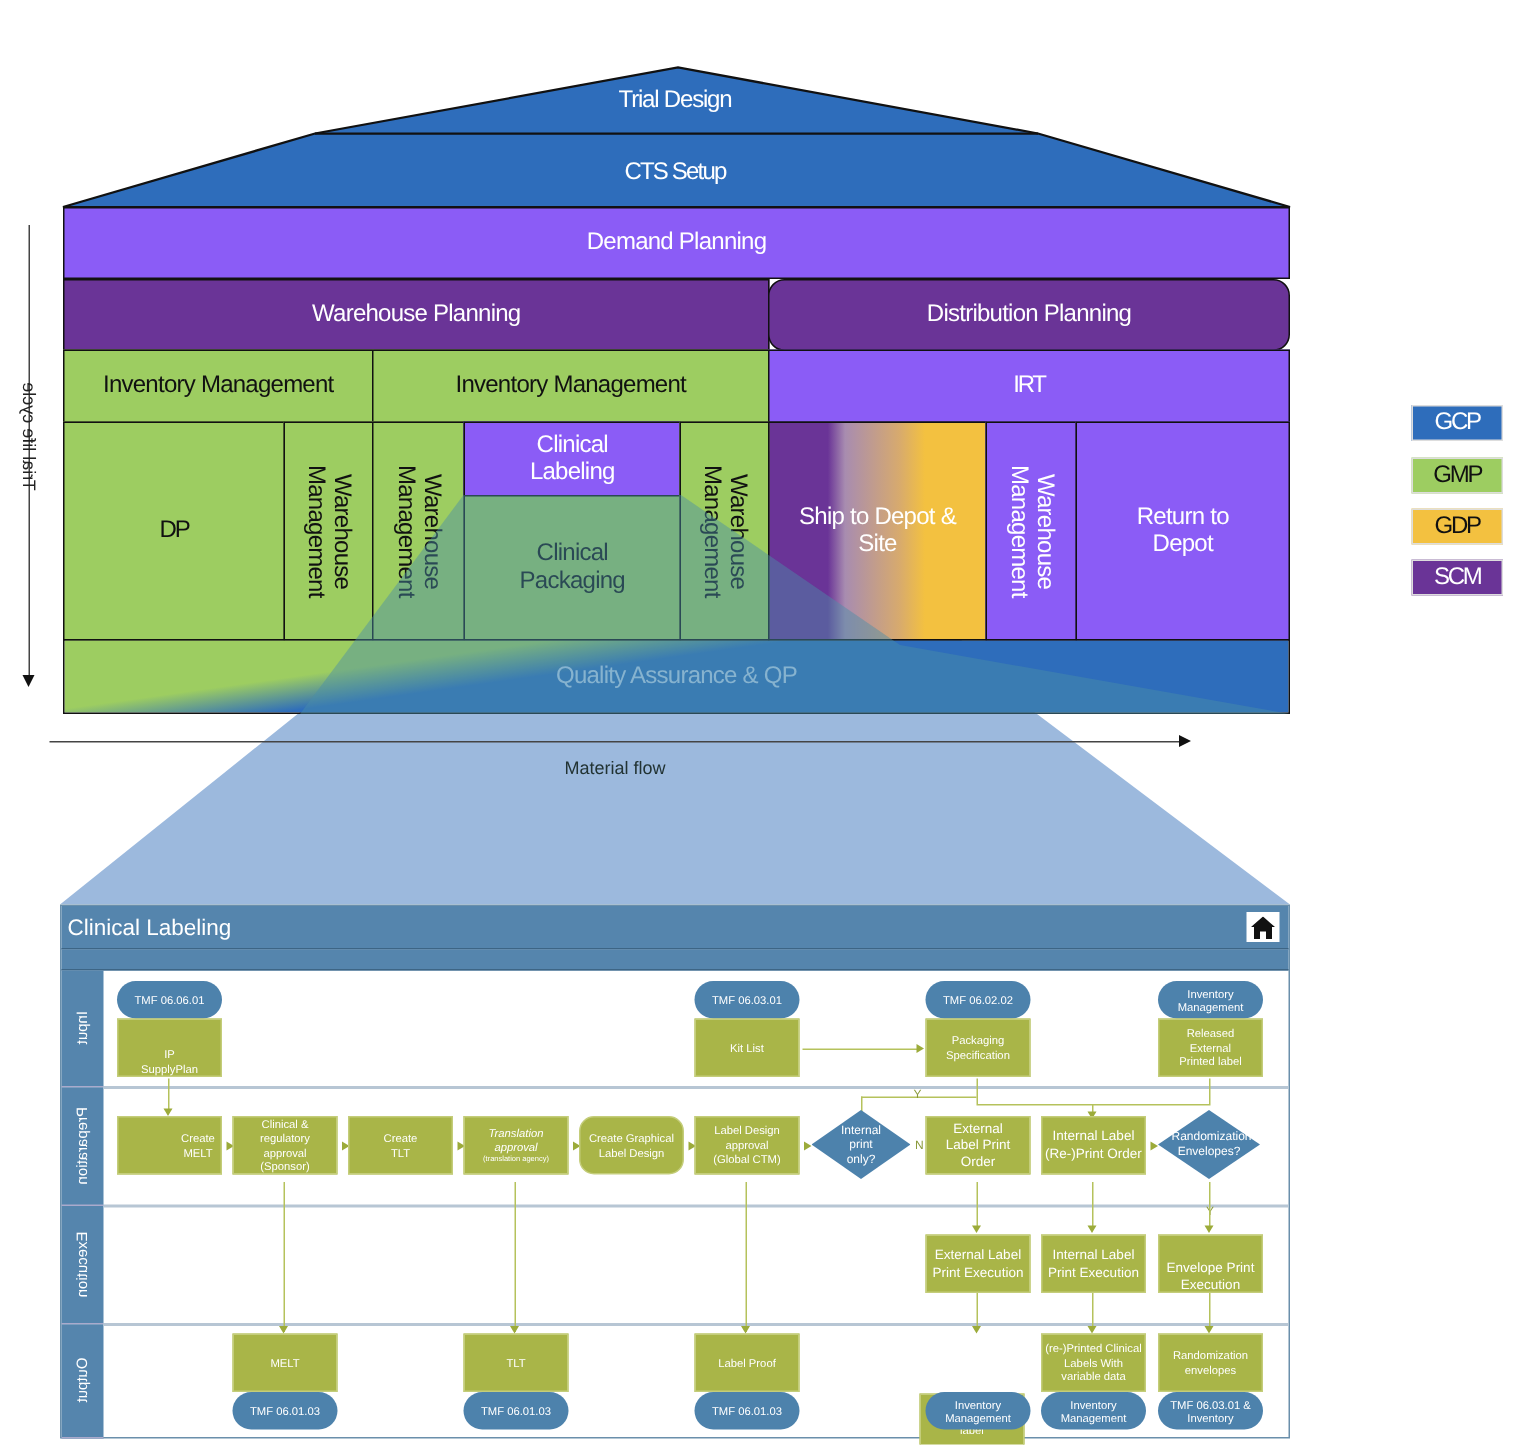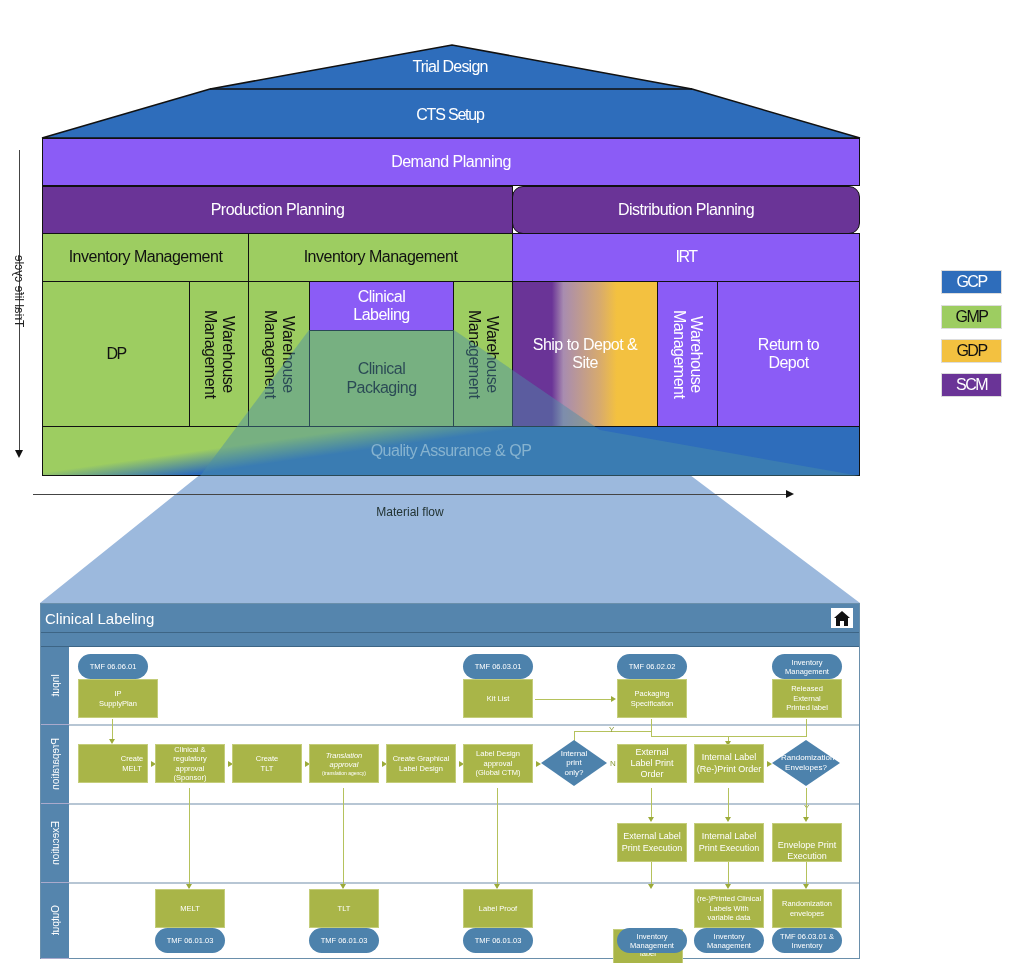--- a/index.html
+++ b/index.html
@@ -45,21 +45,21 @@
   <line x1="210" y1="89" x2="692" y2="89" stroke="#111" stroke-width="1.5"></line>
 </svg>
 <div class="abs" style="left:350px;top:58px;width:200px;text-align:center;color:#fff;font-size:16px;letter-spacing:-0.8px;">Trial Design</div>
 <div class="abs" style="left:350px;top:106px;width:200px;text-align:center;color:#fff;font-size:16px;letter-spacing:-1.2px;">CTS Setup</div>
 
 <div class="cell blue" style="left:42px;top:138px;width:818px;height:48px;font-size:16px;">
     <span>Demand Planning</span>
   </div>
 
 <div class="cell purple" style="left:42px;top:186px;width:471px;height:48px;font-size:16px;">
-    <span>Production Planning</span>
+    <span>Warehouse Planning</span>
   </div>
 <div class="cell purple" style="left:512px;top:186px;width:348px;height:48px;font-size:16px;border-radius:11px;">
     <span>Distribution Planning</span>
   </div>
 
 <div class="cell green" style="left:42px;top:233px;width:207px;height:49px;font-size:16px;">
     <span>Inventory Management</span>
   </div>
 <div class="cell green" style="left:248px;top:233px;width:265px;height:49px;font-size:16px;">
     <span>Inventory Management</span>
@@ -195,21 +195,21 @@
   <div class="conn" style="left:610px;top:255px;width:1px;height:28px;"></div>
   <div class="arr-d" style="left:607px;top:280px;"></div>
   <div class="conn" style="left:687px;top:255px;width:1px;height:28px;"></div>
   <div class="arr-d" style="left:684px;top:280px;"></div>
   <div class="conn" style="left:765px;top:255px;width:1px;height:28px;"></div>
   <div class="arr-d" style="left:762px;top:280px;"></div>
 
   <div class="pill" style="left:37px;top:50px;width:70px;height:25px;">
       <span>TMF 06.06.01</span>
     </div>
-  <div class="box" style="left:37px;top:75px;width:80px;height:39px;white-space:pre;"><span>IP
+  <div class="box" style="left:37px;top:75px;width:70px;height:39px;white-space:pre;align-items:flex-end;"><span>IP
 SupplyPlan</span></div>
   <div class="pill" style="left:422px;top:50px;width:70px;height:25px;">
       <span>TMF 06.03.01</span>
     </div>
   <div class="box" style="left:422px;top:75px;width:70px;height:39px;">
       <span>Kit List</span>
     </div>
   <div class="pill" style="left:576px;top:50px;width:70px;height:25px;">
       <span>TMF 06.02.02</span>
     </div>
@@ -229,21 +229,21 @@
   <div class="box" style="left:114px;top:140px;width:70px;height:39px;">
       <span style="width:55px;">Clinical &amp; regulatory approval (Sponsor)</span>
     </div>
   <div class="box" style="left:191px;top:140px;width:70px;height:39px;">
       <span style="width:30px;">Create TLT</span>
     </div>
   <div class="box" style="left:268px;top:140px;width:70px;height:39px;flex-direction:column;">
     <span style="width:50px;font-style:italic;">Translation approval</span>
     <span style="font-size:5px;">(translation agency)</span>
   </div>
-  <div class="box" style="left:345px;top:140px;width:70px;height:39px;">
+  <div class="box" style="left:345px;top:140px;width:70px;height:39px;border-radius:10px;">
       <span style="width:62px;">Create Graphical Label Design</span>
     </div>
   <div class="box" style="left:422px;top:140px;width:70px;height:39px;">
       <span style="width:55px;">Label Design approval (Global CTM)</span>
     </div>
   <div class="diamond" style="left:500px;top:136px;width:66px;height:46px;">
     <div class="diamond-bg"></div>
     <div class="diamond-txt">
         <span style="width:30px;">Internal print only?</span>
       </div>

